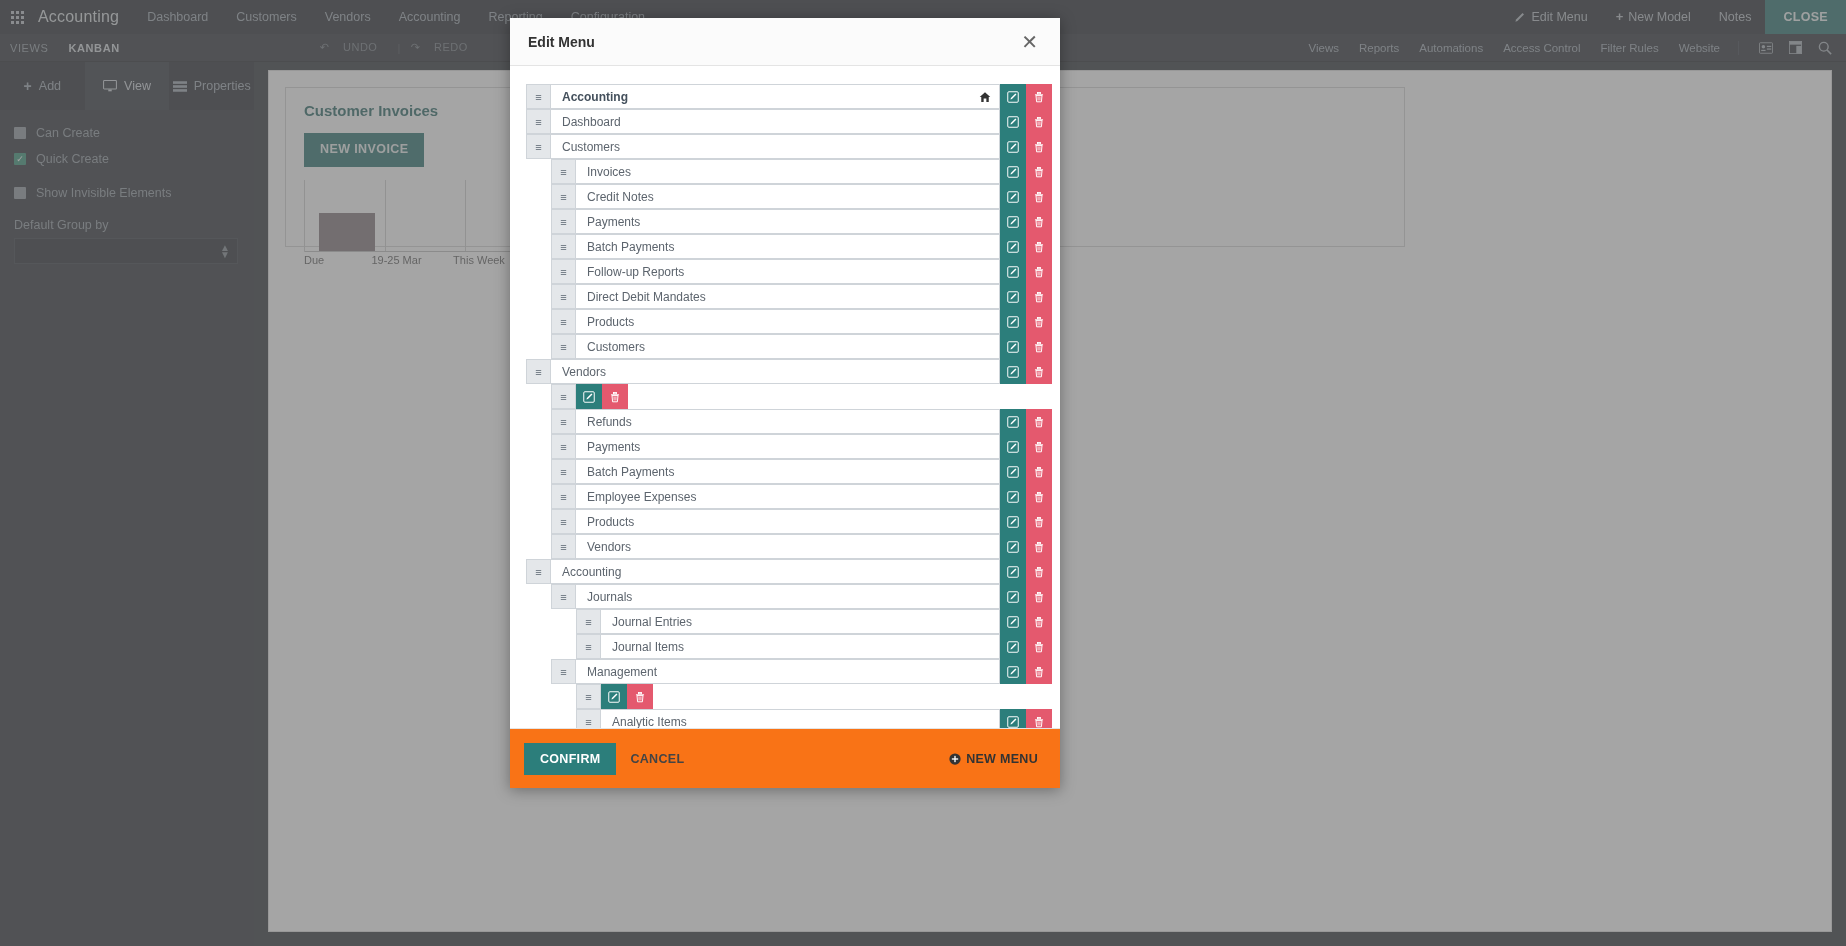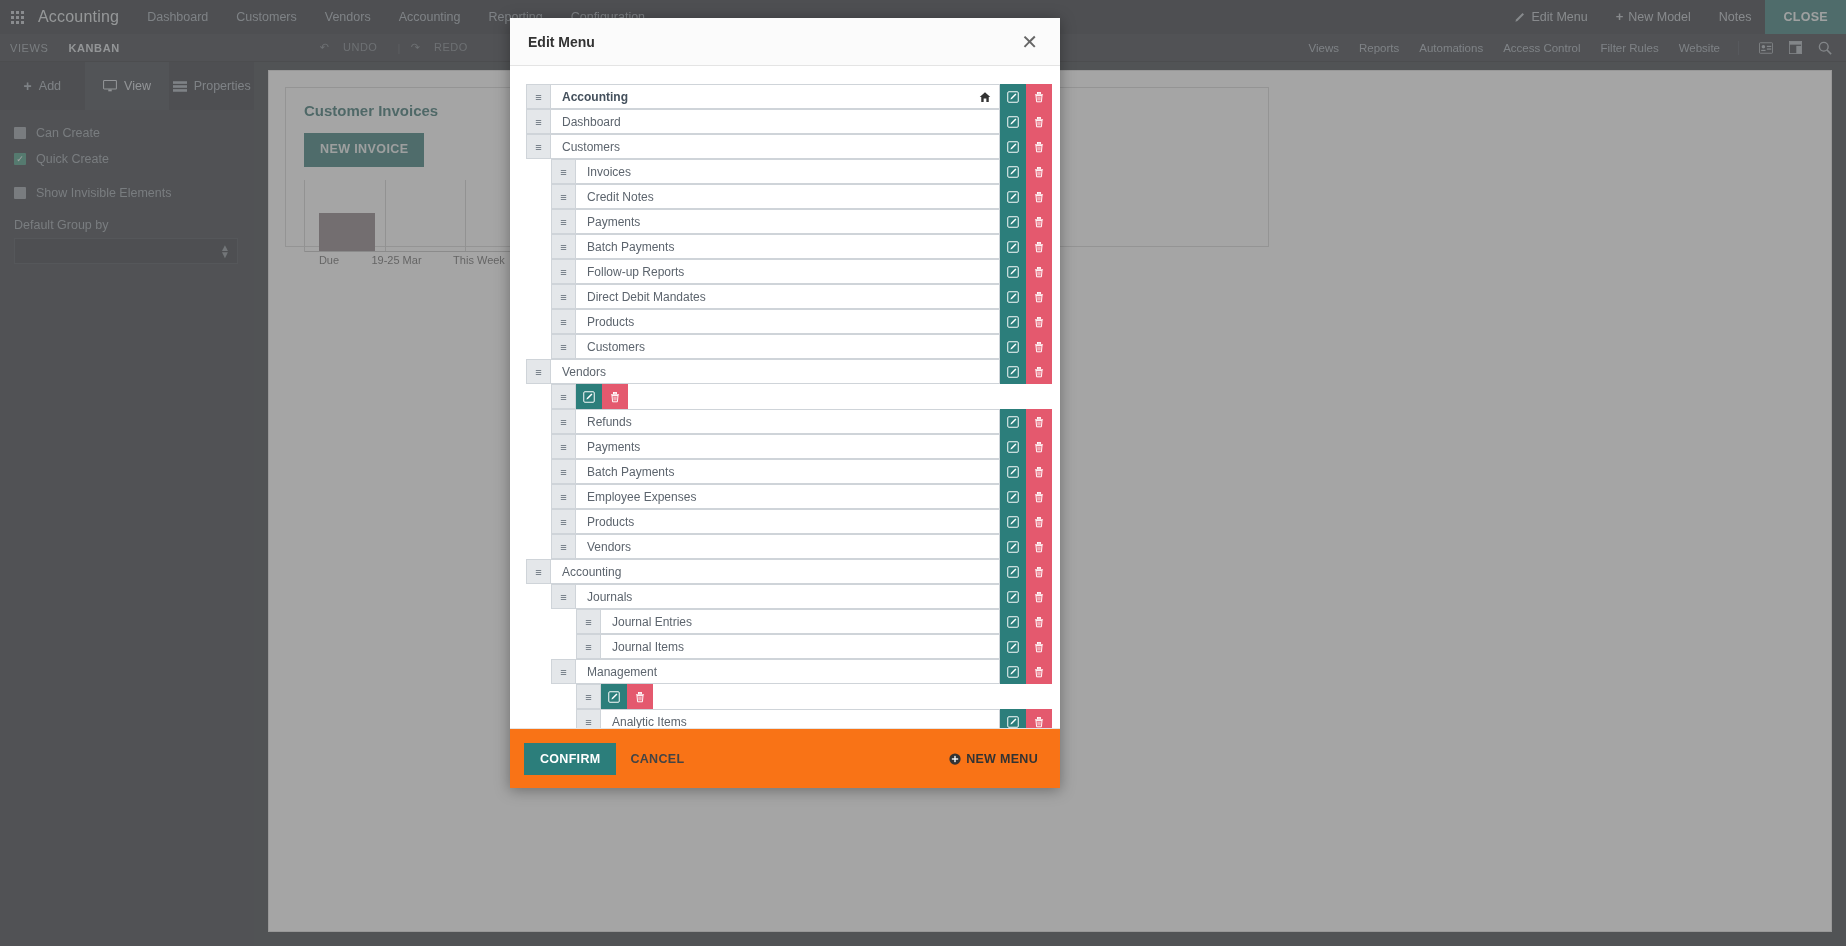--- a/index.html
+++ b/index.html
@@ -84,21 +84,21 @@
   }
   .lp-select .arrows { display: flex; flex-direction: column; line-height: 7px; }
 
   
   .canvas { position: absolute; top: 62px; left: 254px; right: 0; bottom: 0; background: #24282f; }
   .sheet {
     position: absolute; top: 8px; left: 14px; right: 14px; bottom: 14px;
     background: #fff; border: 1px solid #dcdcdc;
   }
   .kcard {
-    position: absolute; top: 16px; left: 16px; width: 984px; height: 160px;
+    position: absolute; top: 16px; left: 16px; width: 1120px; height: 160px;
     border: 1px solid #d3d3d3; padding: 14px 18px;
   }
   .kcard-title { color: #1d5f5d; font-size: 15px; font-weight: 700; margin-bottom: 14px; }
   .kcard-row { display: flex; }
   .new-invoice {
     background: #1f6b68; color: #e9eeee; font-size: 12.5px; font-weight: 700;
     padding: 9px 16px; letter-spacing: .4px; cursor: pointer; height: 34px;
   }
   .kstats { margin-left: 110px; color: #1d5f5d; font-size: 12.5px; line-height: 17px; }
   .kchart { position: absolute; left: 18px; top: 92px; width: 330px; height: 72px;
@@ -320,21 +320,21 @@
         </div>
         <div class="kchart">
           <div class="gl" style="left:80px;"></div>
           <div class="gl" style="left:160px;"></div>
           <div class="gl" style="left:240px;"></div>
           <div class="axis"></div>
           <div class="kbar" style="left:14px;width:56px;height:38px;background:#7b6e74;"></div>
           <div class="kbar" style="left:254px;width:56px;height:3px;background:#4e7f7c;"></div>
         </div>
         <div class="klabels">
-          <span style="width:50px;text-align:center;">Due</span>
+          <span style="width:50px;">Due</span>
           <span style="width:85px;text-align:center;">19-25 Mar</span>
           <span style="width:80px;text-align:center;">This Week</span>
           <span style="width:55px;text-align:center;">2-8</span>
         </div>
       </div>
     </div>
   </div>
 </div>
 
 <div id="dim"></div>

